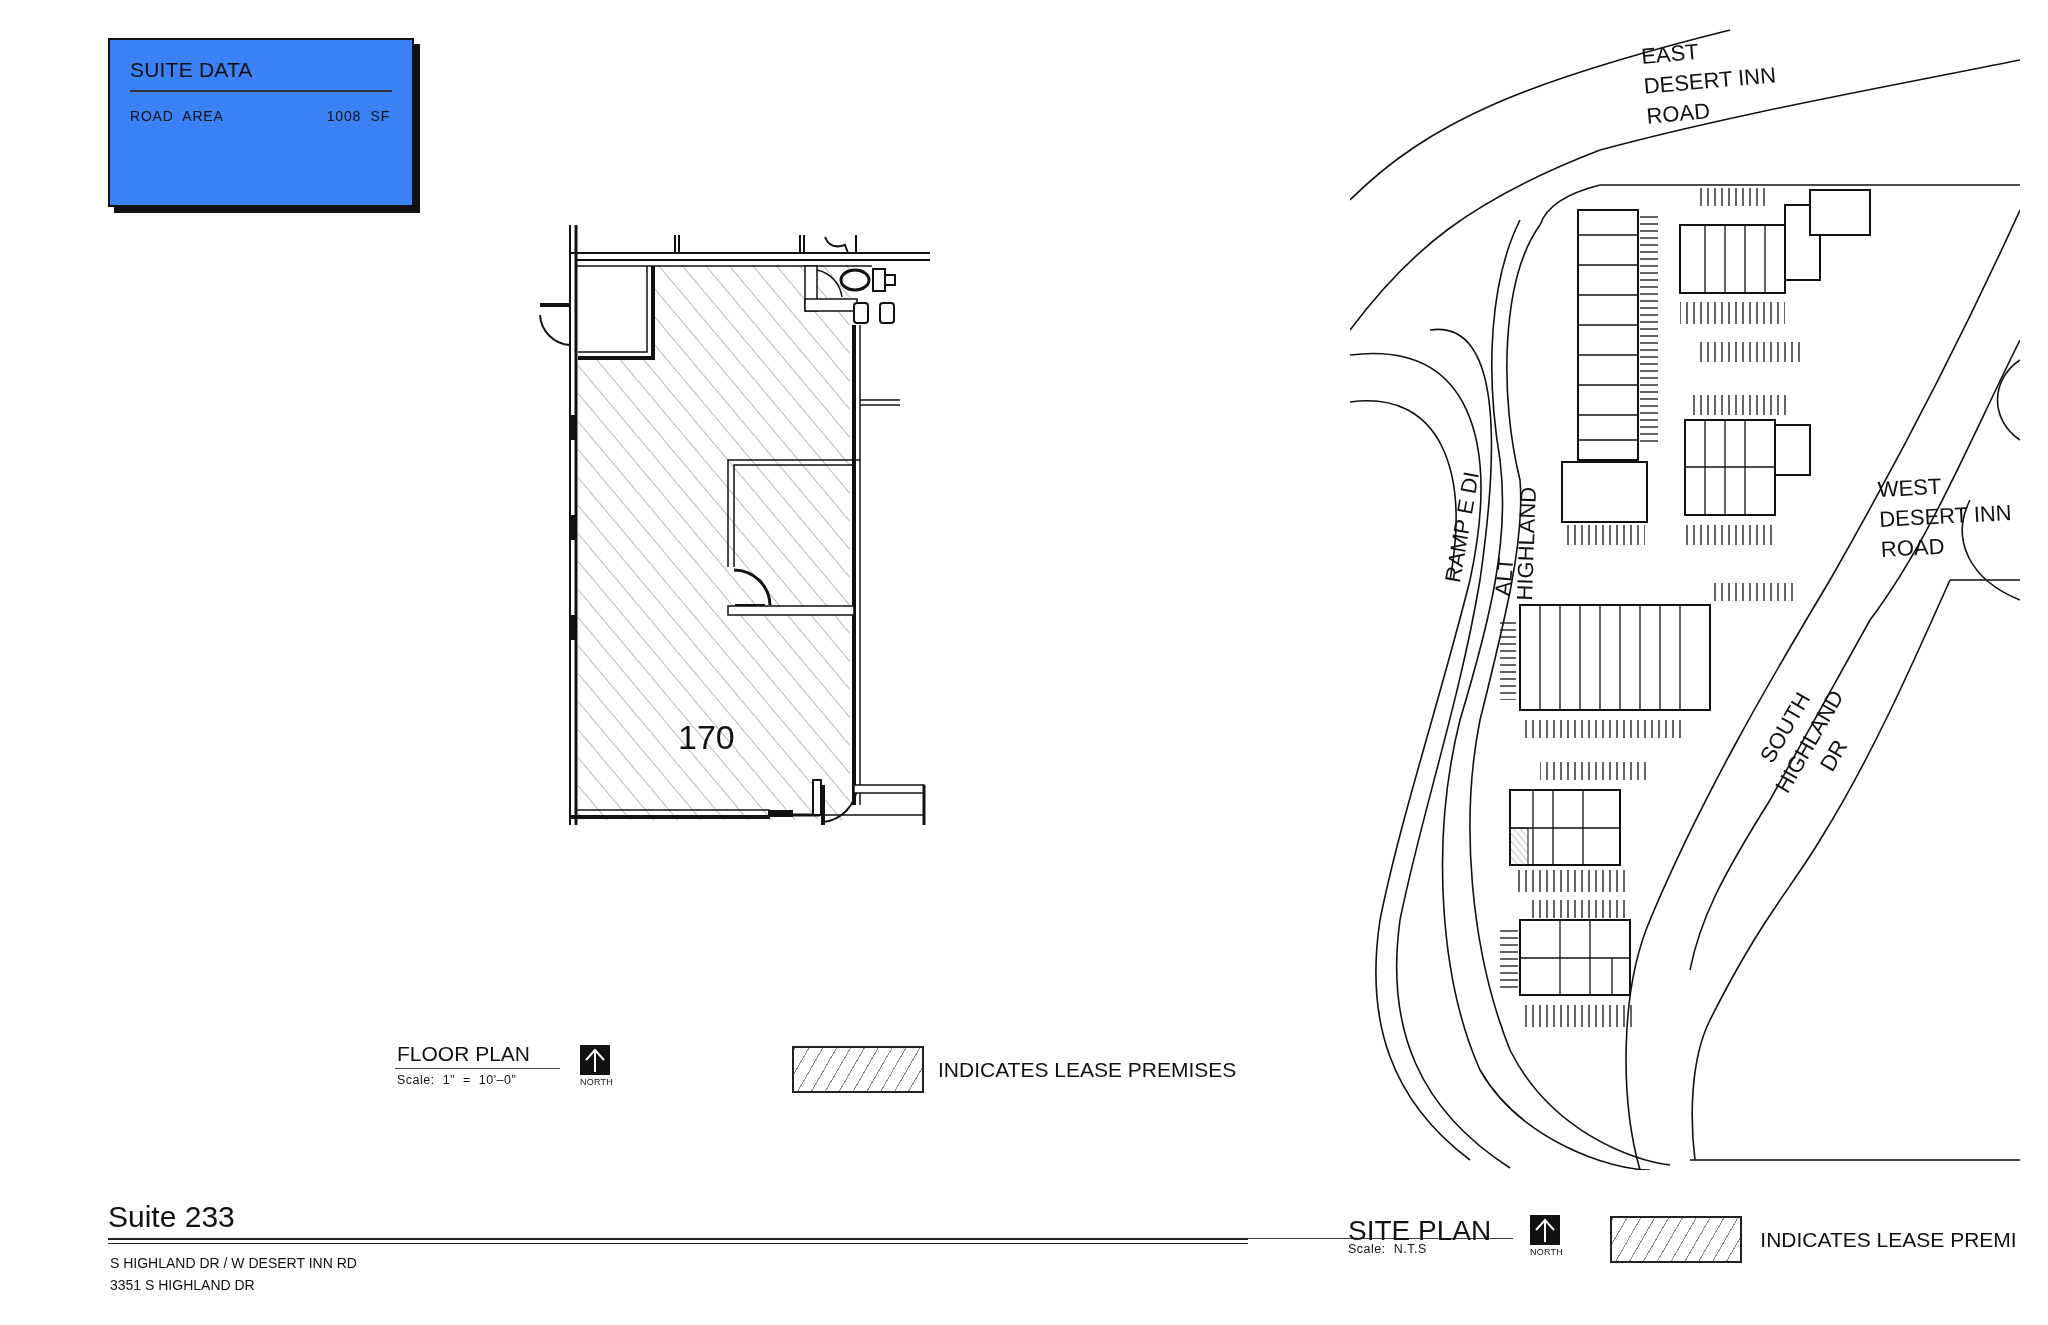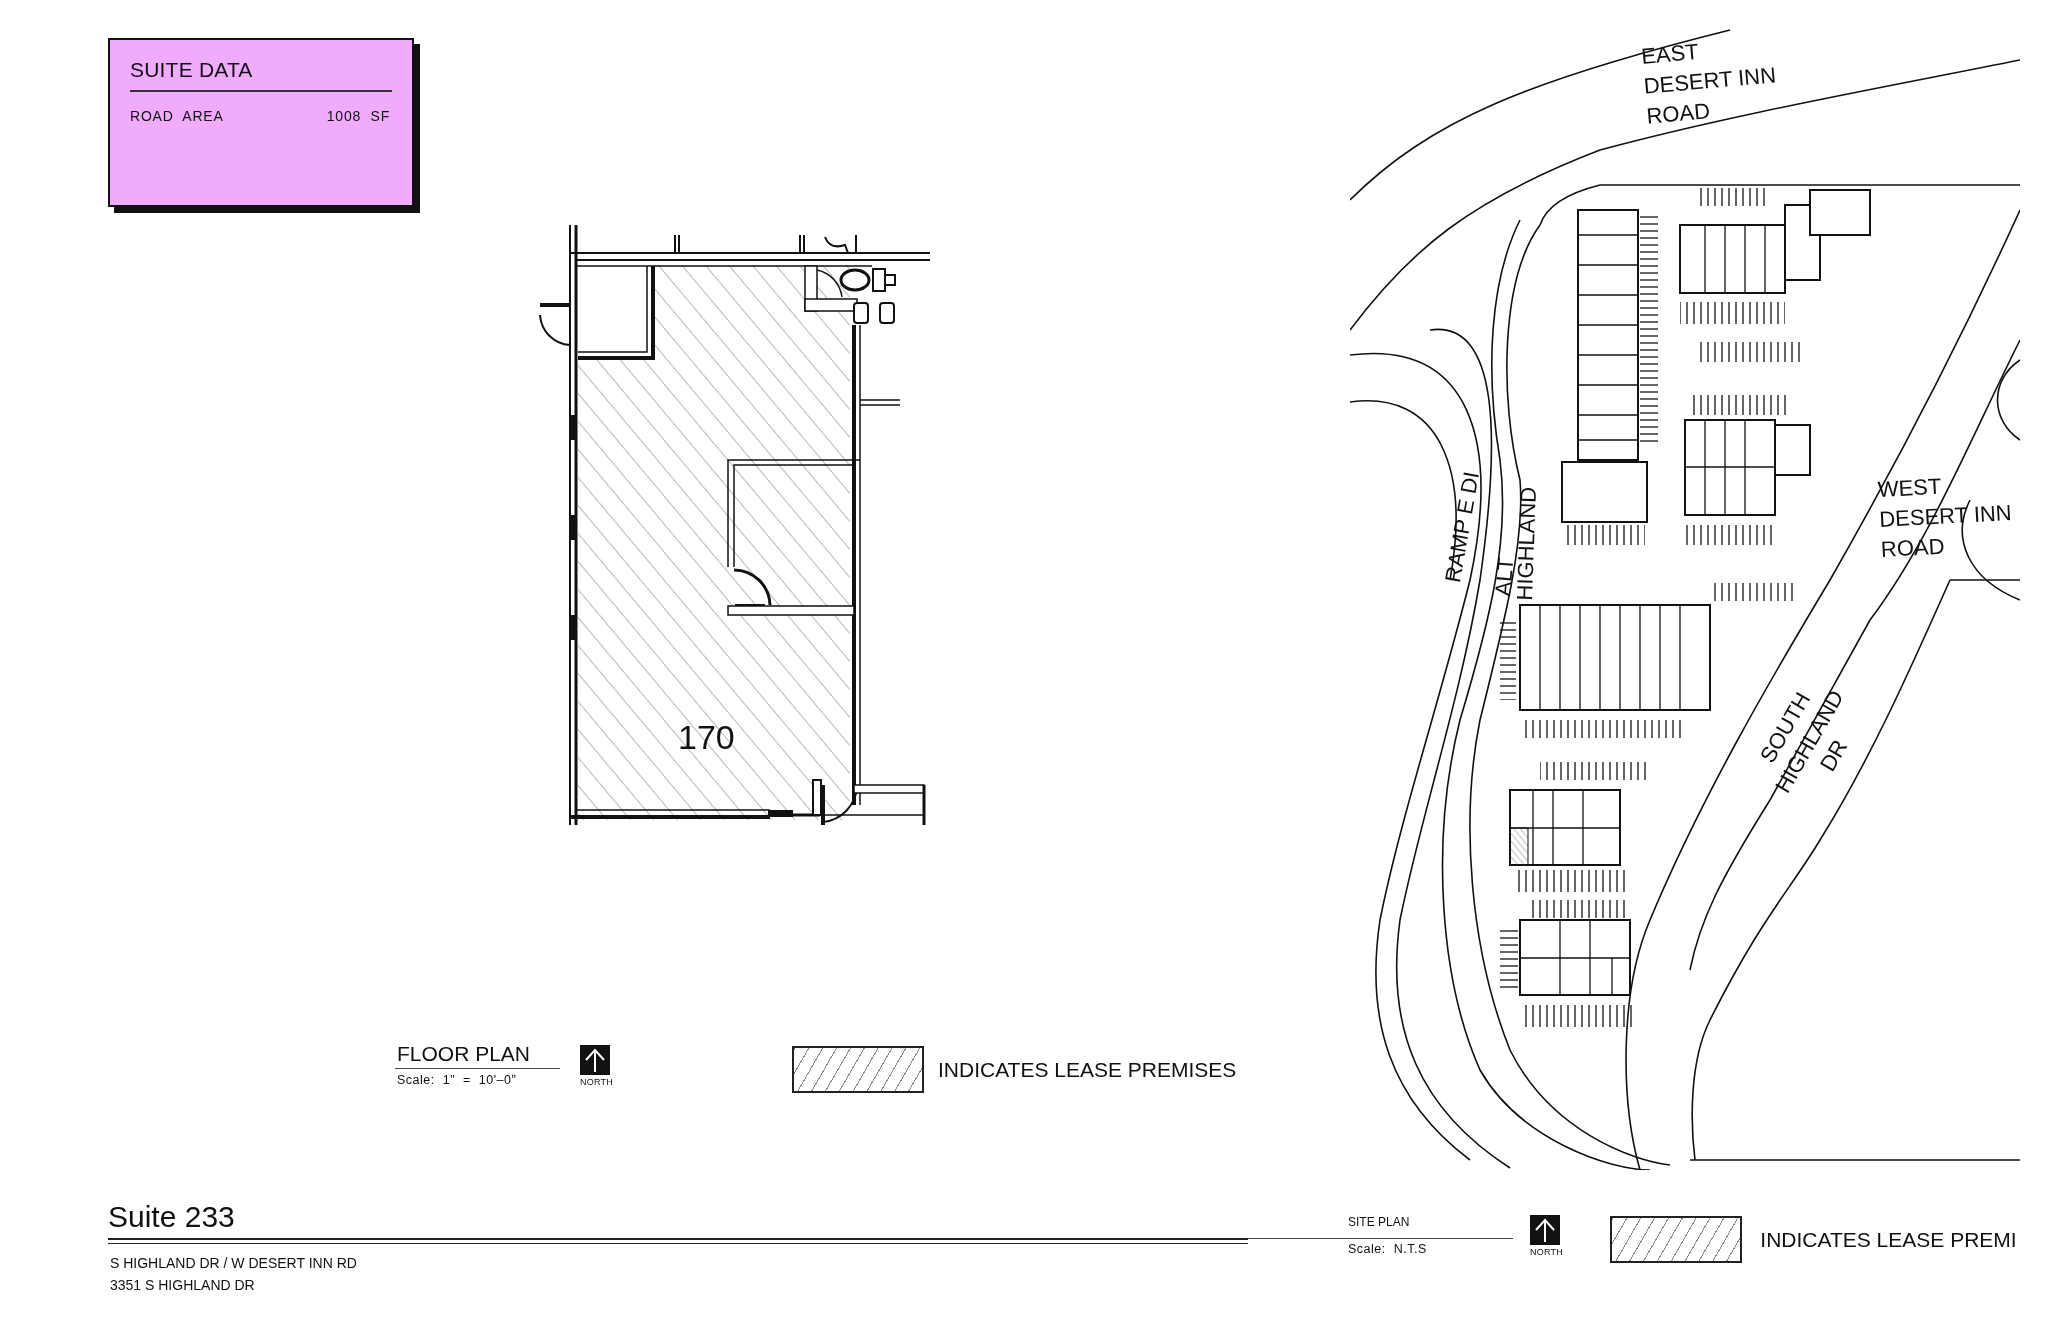--- a/index.html
+++ b/index.html
@@ -1,20 +1,20 @@
 <!DOCTYPE html>
 <html><head>
 <meta charset="utf-8">
 <style>
   html, body { margin:0; padding:0; background:#ffffff; }
   body { width:2048px; height:1325px; position:relative; overflow:hidden;
          font-family:"Liberation Sans", sans-serif; color:#111; }
   .abs { position:absolute; }
   .suite-box { left:108px; top:38px; width:302px; height:165px; border:2px solid #111;
-               background:#f0abfc; box-shadow:6px 6px 0 #111; }
+               background:#3b82f6; box-shadow:6px 6px 0 #111; }
   .suite-box .title { position:absolute; left:20px; top:18px; font-size:21px; letter-spacing:0.2px; }
   .suite-box .rule { position:absolute; left:20px; right:20px; top:50px; border-top:2px solid #333; }
   .suite-box .row { position:absolute; left:20px; right:22px; top:68px; font-size:14px; display:flex; justify-content:space-between; letter-spacing:0.8px; }
   .label-big { font-size:22px; }
   .scale-text { font-size:12.5px; letter-spacing:0.5px; }
   .north { width:30px; height:30px; background:#111; display:flex; align-items:center; justify-content:center; }
   .north-text { font-size:9px; text-align:right; letter-spacing:0.2px; }
   .legend-box { border:2px solid #222;
     background: repeating-linear-gradient(-60deg, #fff 0 11px, #888 11px 12px); }
   .legend-text { font-size:21px; white-space:nowrap;text-align:center; }
@@ -238,21 +238,21 @@
 </div>
 
 <div class="abs title-main" style="left:108px; top:1200px;">Suite 233</div>
 <div class="abs" style="left:108px; top:1238px; width:1140px; height:3px; border-top:2px solid #222; border-bottom:1px solid #222;"></div>
 <div class="abs" style="left:1248px; top:1238px; width:265px; border-top:1.5px solid #444;"></div>
 <div class="abs addr" style="left:110px; top:1252px;">
   <div>S HIGHLAND DR / W DESERT INN RD</div>
   <div>3351 S HIGHLAND DR</div>
 </div>
 
-<div class="abs" style="left:1348px; top:1215px; font-size:12px;">SITE PLAN</div>
+<div class="abs" style="left:1348px; top:1215px; font-size:28px;">SITE PLAN</div>
 <div class="abs scale-text" style="left:1348px; top:1242px; white-space:pre;">Scale:  N.T.S</div>
 <div class="abs" style="left:1530px; top:1215px;">
   <div class="north">
     <svg width="22" height="26" viewBox="0 0 22 26" style="position:static">
       <path d="M11 25 L11 3 M2 13 L11 3 L20 13" fill="none" stroke="#fff" stroke-width="2"></path>
     </svg>
   </div>
   <div class="north-text" style="margin-top:2px">NORTH</div>
 </div>
 <div class="abs legend-box" style="left:1610px; top:1216px; width:128px; height:43px;"></div>

